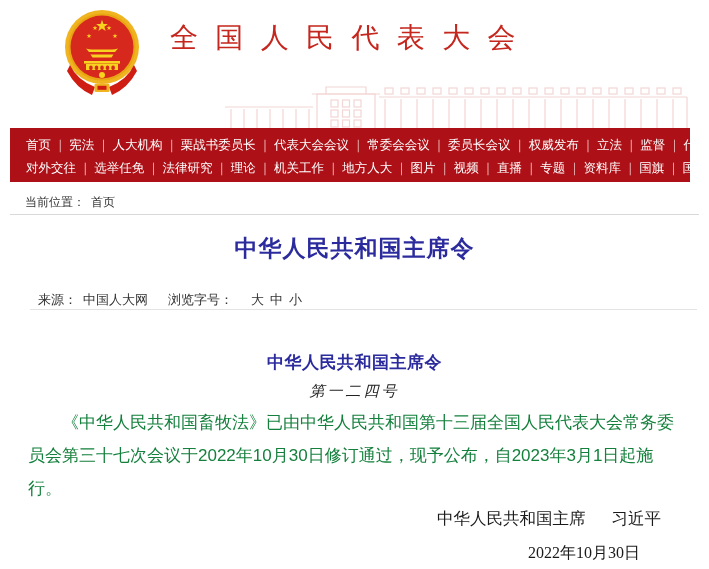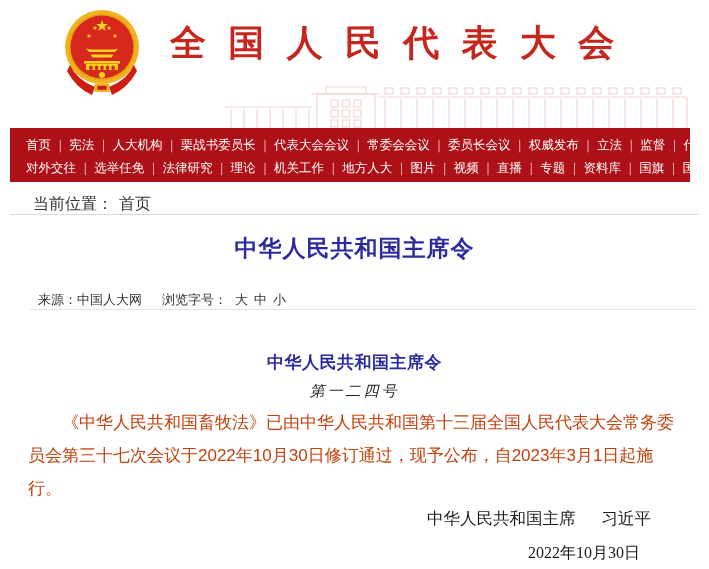--- a/index.html
+++ b/index.html
@@ -7,70 +7,70 @@
   .page {
     position:relative; width:709px; height:569px; margin:0 auto;
     background:#fff; overflow:hidden;
     font-family:"Liberation Sans","DejaVu Sans",sans-serif;
   }
   
   .site-header { position:absolute; left:0; top:0; width:709px; height:128px; background:#fff; }
   .emblem { position:absolute; left:64px; top:8px; width:76px; height:92px; }
   .title-block { position:absolute; left:170px; top:23px; width:500px; }
   .site-title {
-    font-size:36px; font-weight:bold; color:#c5261d;
+    font-size:28px; font-weight:normal; color:#c5261d;
     letter-spacing:0.62em; white-space:nowrap; line-height:1.1;
   }
   .site-subtitle {
     margin-top:6px; font-size:11.5px; font-weight:bold; color:#9d4f46;
     letter-spacing:0.085em; white-space:nowrap;
   }
   .watermark { position:absolute; left:225px; top:84px; width:465px; height:44px; }
   
   .main-nav {
     position:absolute; left:10px; top:128px; width:680px; height:54px;
     background:#ad1016; padding:7px 0 0 16px; overflow:hidden;
   }
   .nav-row { color:#fff; font-size:12.5px; line-height:20px; white-space:nowrap; }
   .nav-row + .nav-row { margin-top:3px; }
   .nav-link { color:#fff; text-decoration:none; cursor:pointer; }
   .nav-sep { color:#f2c9c9; margin:0 3px; }
   
-  .breadcrumb { position:absolute; left:33px; top:194px; font-size:16px; color:#333; }
+  .breadcrumb { position:absolute; left:25px; top:194px; font-size:12px; color:#333; }
   .crumb-link { color:#333; text-decoration:none; cursor:pointer; margin-left:6px; }
   .rule { position:absolute; border-top:1px solid #d9d9d9; }
   .rule-1 { left:10px; right:10px; top:214px; }
   .rule-2 { left:30px; right:12px; top:309px; border-top-color:#e3e3e3; }
   
   .page-title {
     position:absolute; left:0; right:0; top:233px; text-align:center;
     font-family:"DejaVu Serif","Liberation Serif",serif;
     font-size:23px; font-weight:bold; color:#2b2b9e; letter-spacing:1px;
   }
   .meta-row { position:absolute; left:38px; top:291px; font-size:13px; color:#333; }
-  .source-value { }
-  .fs-label { margin-left:20px; margin-right:2px; }
+  .source-value { margin-left:6px; }
+  .fs-label { margin-left:20px; margin-right:12px; }
   .fs-link { color:#333; text-decoration:none; cursor:pointer; margin-left:6px; }
   .timestamp { position:absolute; right:62px; top:313px; font-size:12.5px; color:#4a4a4a; }
   
   .article-title {
     position:absolute; left:0; right:0; top:351px; text-align:center;
     font-size:17px; font-weight:bold; color:#2b2b9e;
     font-family:"DejaVu Serif","Liberation Serif",serif; letter-spacing:0.5px;
   }
   .article-number {
     position:absolute; left:0; right:0; top:382px; text-align:center;
     font-size:15px; color:#222; font-style:italic; letter-spacing:3px;
     font-family:"DejaVu Serif","Liberation Serif",serif;
   }
   .article-body {
     position:absolute; left:28px; top:406px; width:655px;
-    font-size:17px; line-height:33px; color:#c2410c; text-indent:2em;
+    font-size:17px; line-height:33px; color:#15803d; text-indent:2em;
   }
-  .signature { position:absolute; right:58px; top:508px; font-size:16.5px; color:#1a1a1a; }
+  .signature { position:absolute; right:48px; top:508px; font-size:16.5px; color:#1a1a1a; }
   .sig-gap { display:inline-block; width:26px; }
   .sign-date { position:absolute; right:69px; top:543px; font-size:16px; color:#1a1a1a;font-family:Liberation Serif, serif; }
 </style>
 </head>
 <body>
 
 <div class="page">
 
   <header class="site-header">
 

